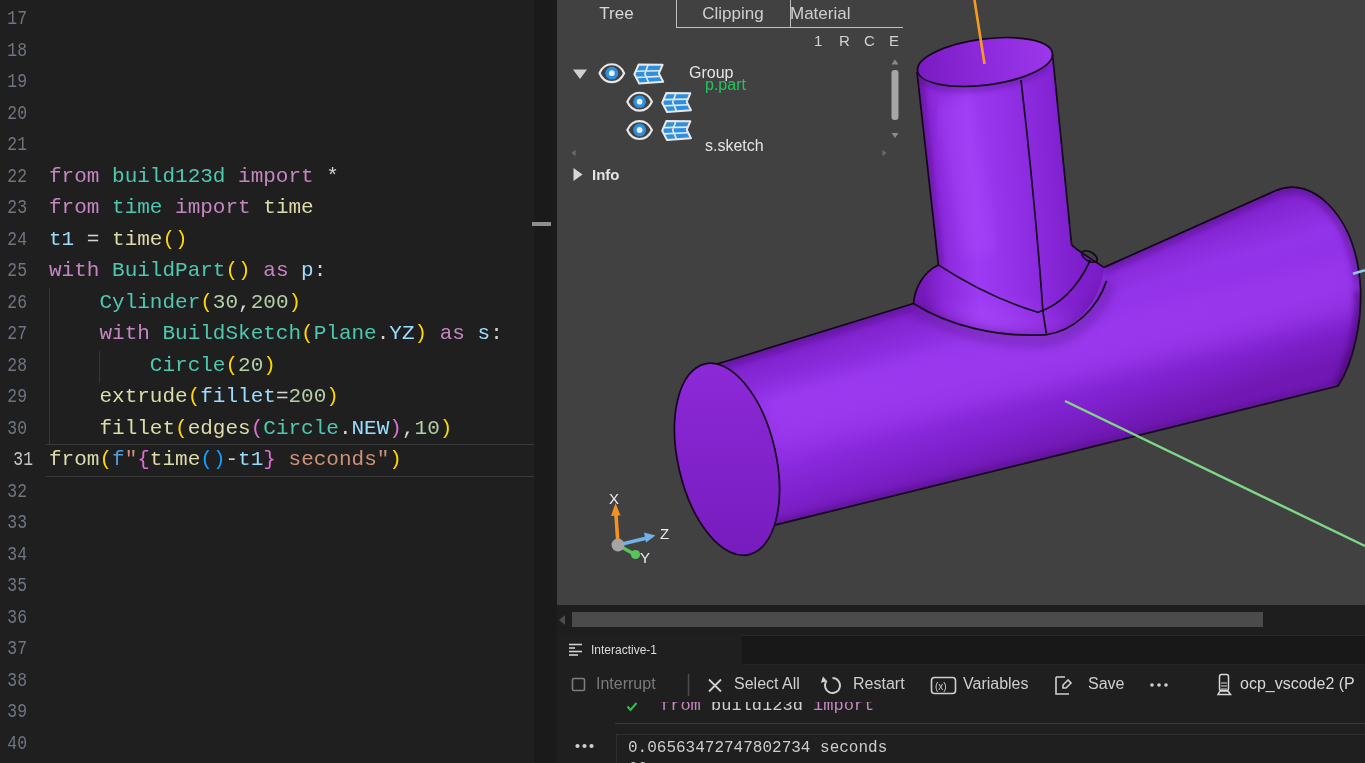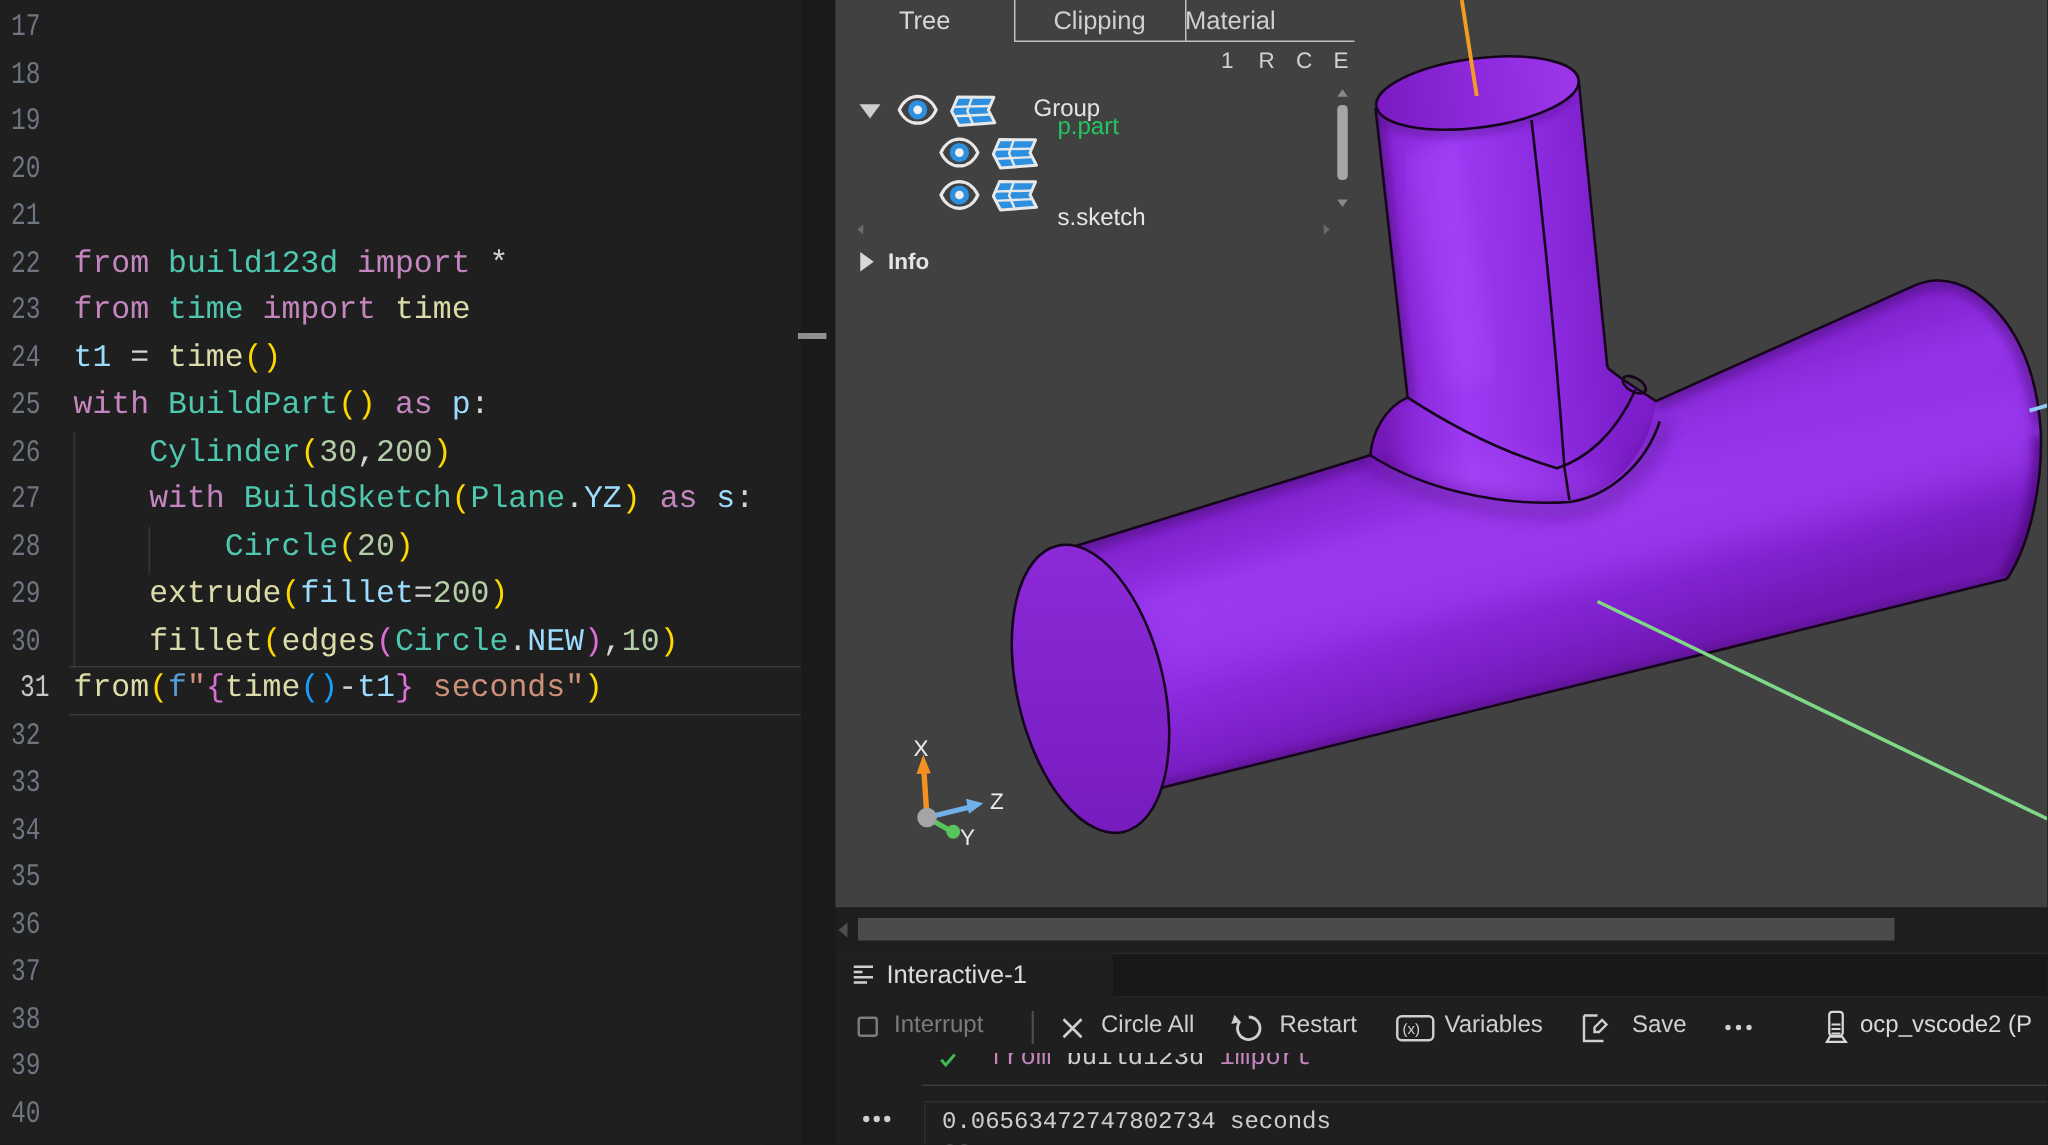--- a/index.html
+++ b/index.html
@@ -234,21 +234,21 @@
 <div class="abs" id="tabicon" style="left:569px;top:643px;width:14px;height:14px">
   <svg width="14" height="14" viewBox="0 0 14 14">
       <g stroke="#d0d0d0" stroke-width="1.6">
         <line x1="0" y1="1.5" x2="13" y2="1.5"></line>
         <line x1="0" y1="5" x2="6" y2="5"></line>
         <line x1="0" y1="8.5" x2="13" y2="8.5"></line>
         <line x1="0" y1="12" x2="9" y2="12"></line>
       </g>
     </svg>
 </div>
-<div class="abs" style="left:591px;top:635px;height:30px;line-height:30px;font-size:17px;color:#dcdcde">Interactive-1</div>
+<div class="abs" style="left:591px;top:635px;height:30px;line-height:30px;font-size:12px;color:#dcdcde">Interactive-1</div>
 
 <div class="abs" id="toolbar" style="left:557px;top:665px;width:808px;height:35px;background:#1f1f1f;font-size:16px;color:#cfcfcf">
   <svg class="abs" style="left:0;top:0" width="808" height="35" viewBox="0 0 808 35">
     <rect x="15.5" y="13.5" width="12" height="12" rx="1.5" fill="none" stroke="#7d7d7d" stroke-width="1.6"></rect>
     <line x1="131.5" y1="9" x2="131.5" y2="31" stroke="#4d4d4d" stroke-width="1.5"></line>
     <path d="M152,14.5 L164,26.5 M164,14.5 L152,26.5" stroke="#cfcfcf" stroke-width="1.8"></path>
     <path d="M275.5,13 a7.5,7.5 0 1 1 -6,3" fill="none" stroke="#cfcfcf" stroke-width="1.9"></path>
     <path d="M266,11.5 l4.2,4.8 l-6.3,1.4 Z" fill="#cfcfcf"></path>
     <rect x="374.5" y="12.5" width="24" height="16" rx="3" fill="none" stroke="#cfcfcf" stroke-width="1.6"></rect>
     <text x="378" y="24.5" font-family="Liberation Sans" font-size="10" fill="#cfcfcf">(x)</text>
@@ -258,21 +258,21 @@
     <circle cx="595" cy="20" r="1.8" fill="#cfcfcf"></circle>
       <circle cx="602" cy="20" r="1.8" fill="#cfcfcf"></circle>
       <circle cx="609" cy="20" r="1.8" fill="#cfcfcf"></circle>
     <g transform="translate(659,9)">
       <rect x="3.5" y="0.5" width="9" height="16" rx="2" fill="none" stroke="#d8d8d8" stroke-width="1.5"></rect>
       <path d="M5,9 h6 M5,12 h6 M5,15 h6" stroke="#d8d8d8" stroke-width="1.2"></path>
       <path d="M2,20.5 L4,17 H12 L14.5,20.5 Z" fill="none" stroke="#d8d8d8" stroke-width="1.5"></path>
     </g>
   </svg>
   <span class="abs" style="left:39px;top:10px;color:#7b7b7b">Interrupt</span>
-  <span class="abs" style="left:177px;top:10px">Circle All</span>
+  <span class="abs" style="left:177px;top:10px">Select All</span>
   <span class="abs" style="left:296px;top:10px">Restart</span>
   <span class="abs" style="left:406px;top:10px">Variables</span>
   <span class="abs" style="left:531px;top:10px">Save</span>
   <span class="abs" style="left:683px;top:10px;color:#d8d8d8">ocp_vscode2 (P</span>
 </div>
 
 <div class="abs" id="panelcontent" style="left:557px;top:702px;width:808px;height:61px;background:#1f1f1f;overflow:hidden">
 
   <svg class="abs" style="left:69px;top:0" width="13" height="11" viewBox="0 0 13 11">
       <path d="M1.5,4.5 L4.5,8 L10.5,1" fill="none" stroke="#3fb950" stroke-width="2"></path>

